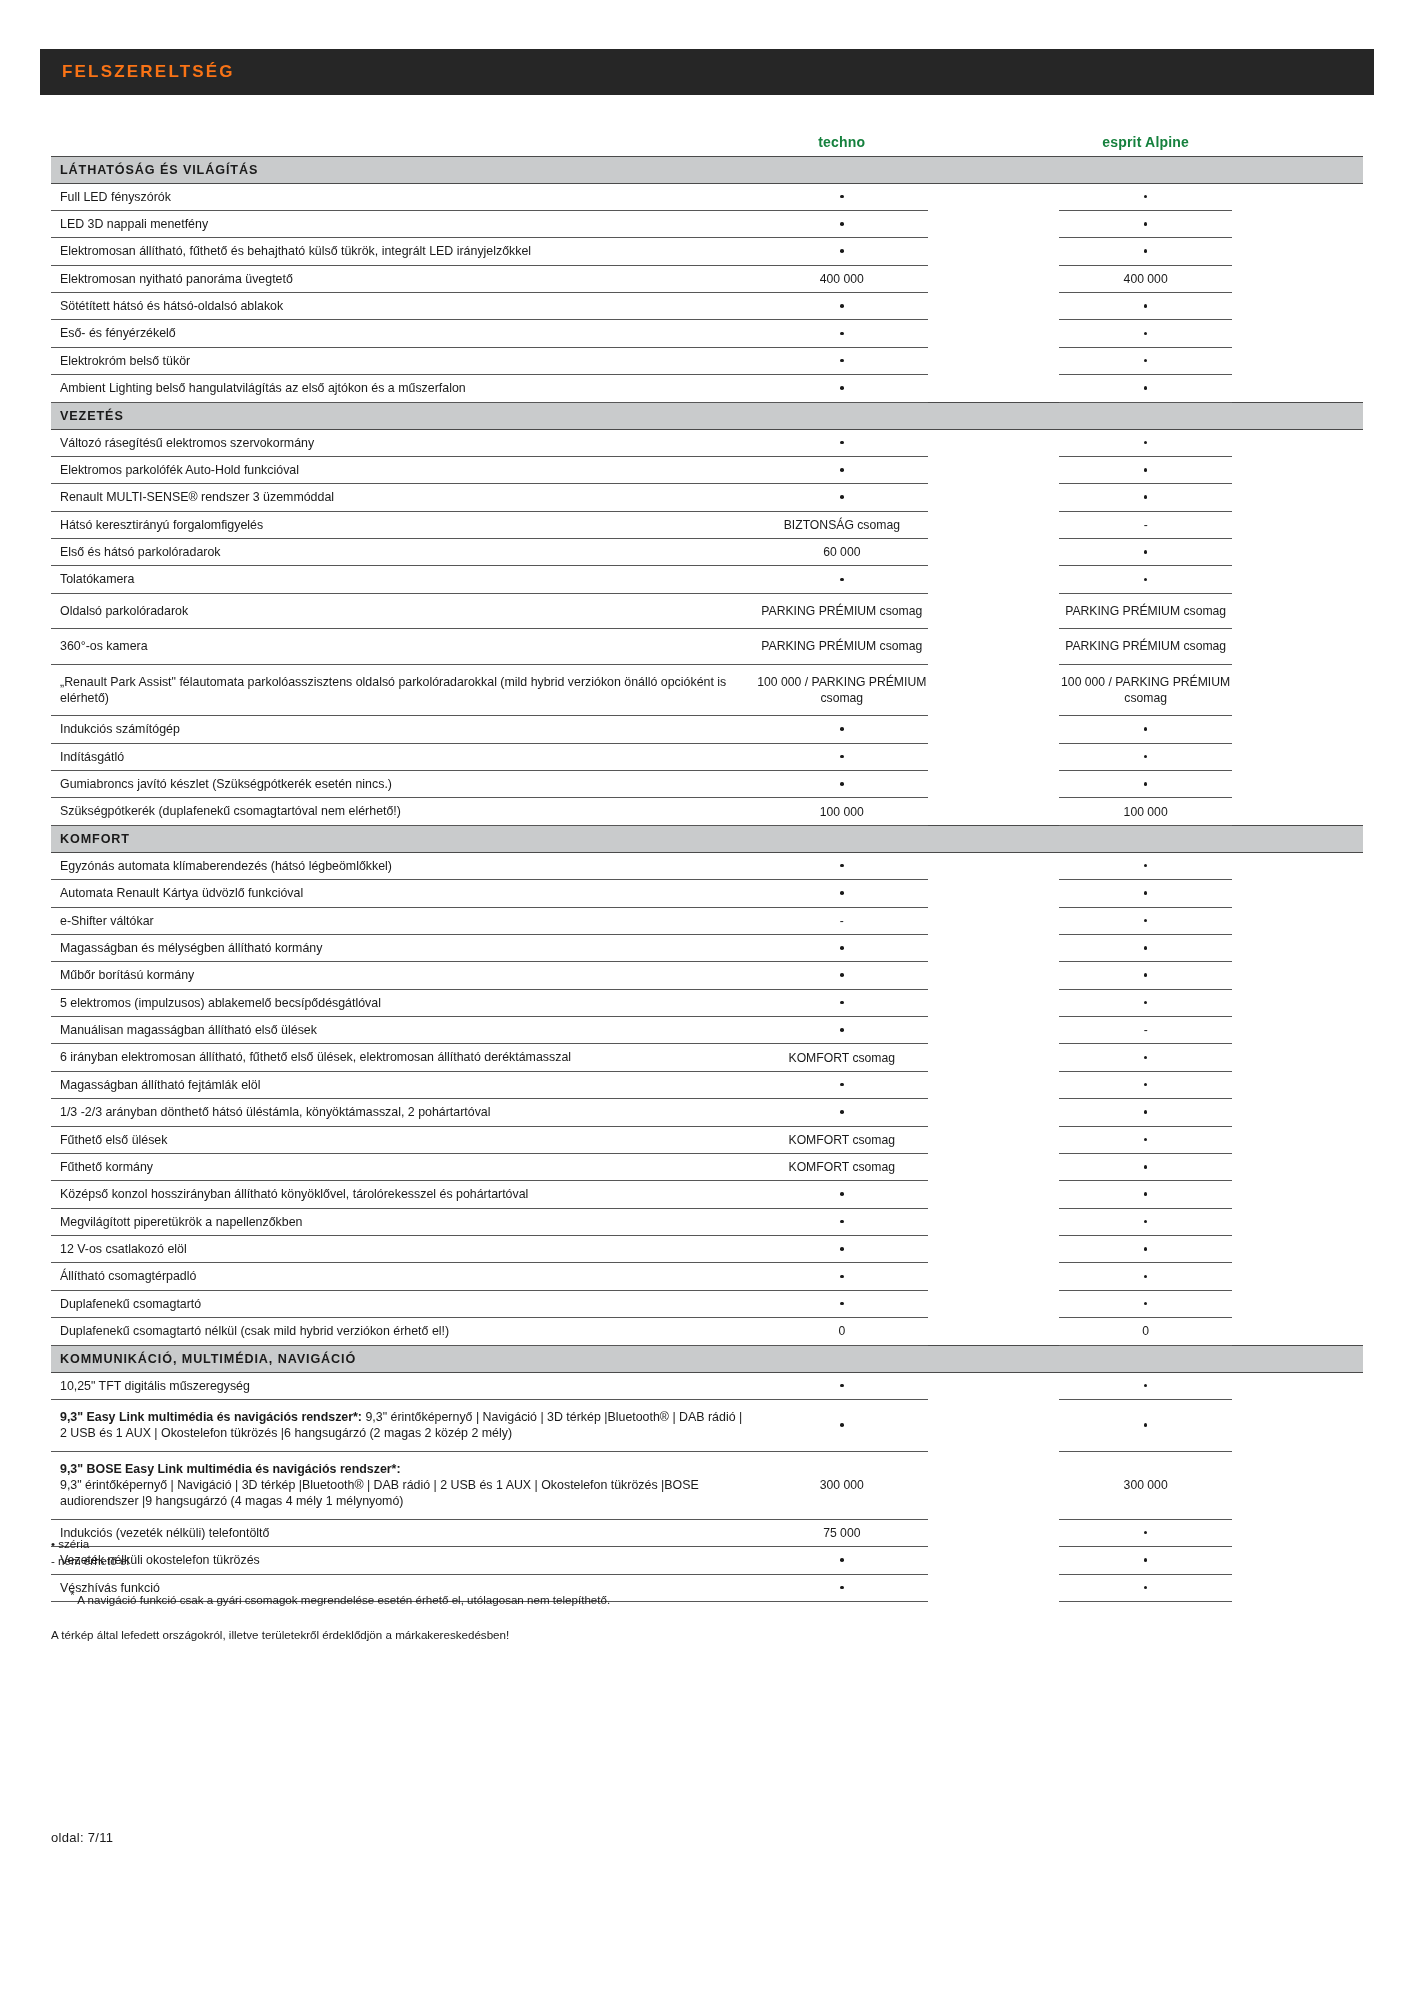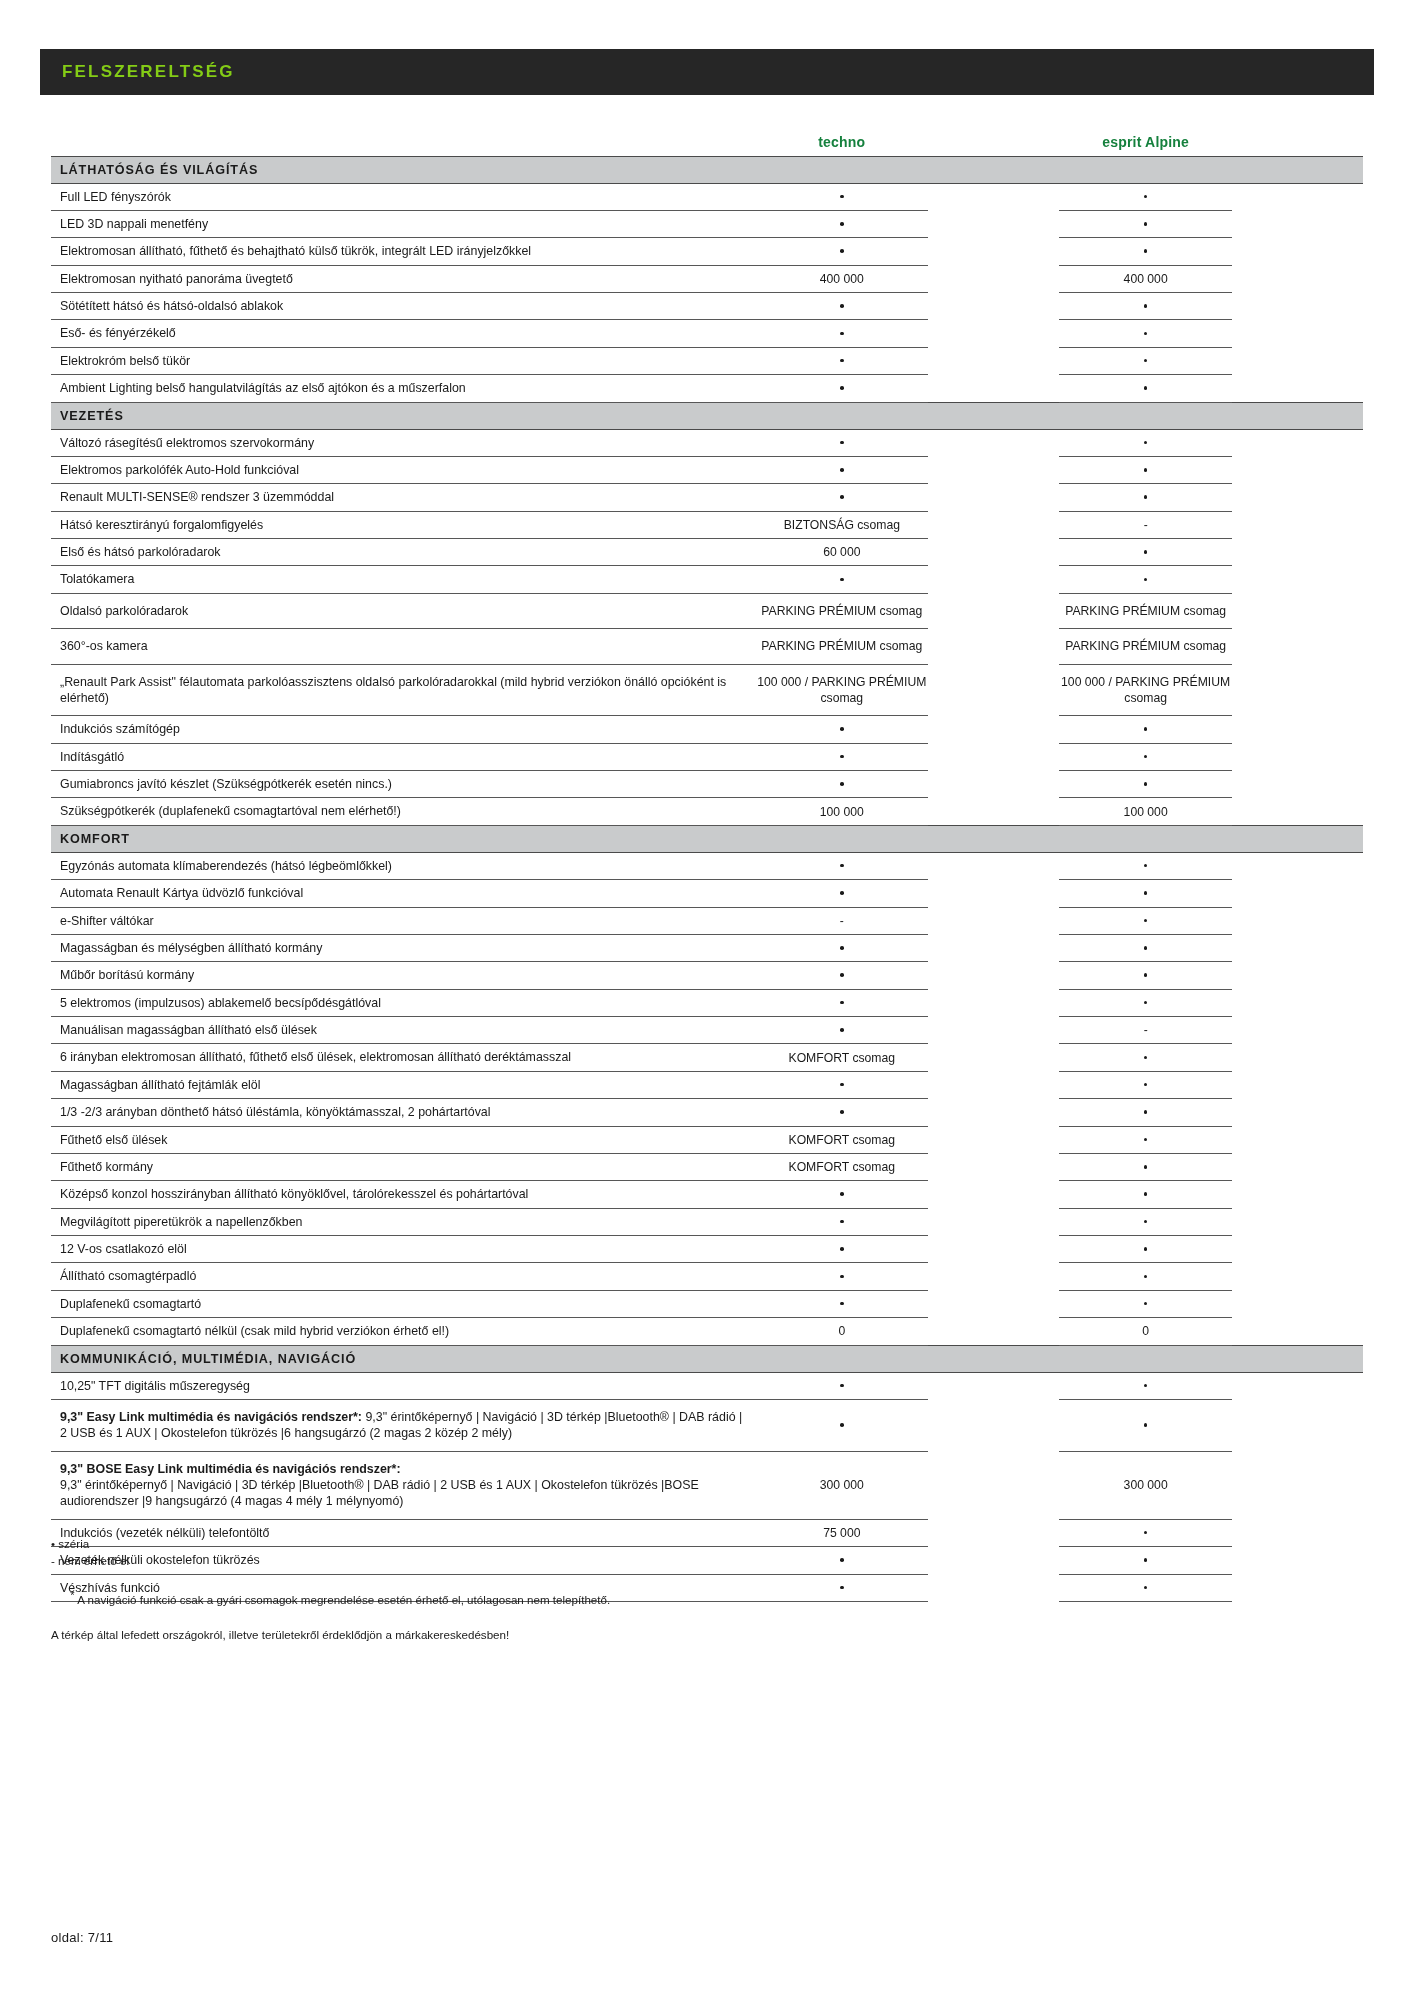--- a/index.html
+++ b/index.html
@@ -30,21 +30,21 @@
     position: absolute;
     left: 40px;
     top: 49px;
     width: 1334px;
     height: 46px;
     background: #262626;
     display: flex;
     align-items: center;
   }
   .banner-title {
-    color: #84cc16;
+    color: #f97316;
     font-size: 17px;
     font-weight: bold;
     letter-spacing: 2.2px;
     padding-left: 22px;
     font-family: "Liberation Sans", sans-serif;
   }
 
   
   .table-wrap {
     position: absolute;
@@ -146,21 +146,21 @@
     line-height: 1.5;
     color: #1a1a1a;
   }
   .notes .n-line { white-space: pre-wrap; }
   .notes .star { font-size: 11px; vertical-align: super; }
 
   
   .footer {
     position: absolute;
     left: 51px;
-    top: 1930px;
+    top: 1830px;
     font-size: 13px;
     color: #1a1a1a;
     letter-spacing: 0.3px;
   }
 </style>
 </head>
 <body>
 
 <div class="page">
 

